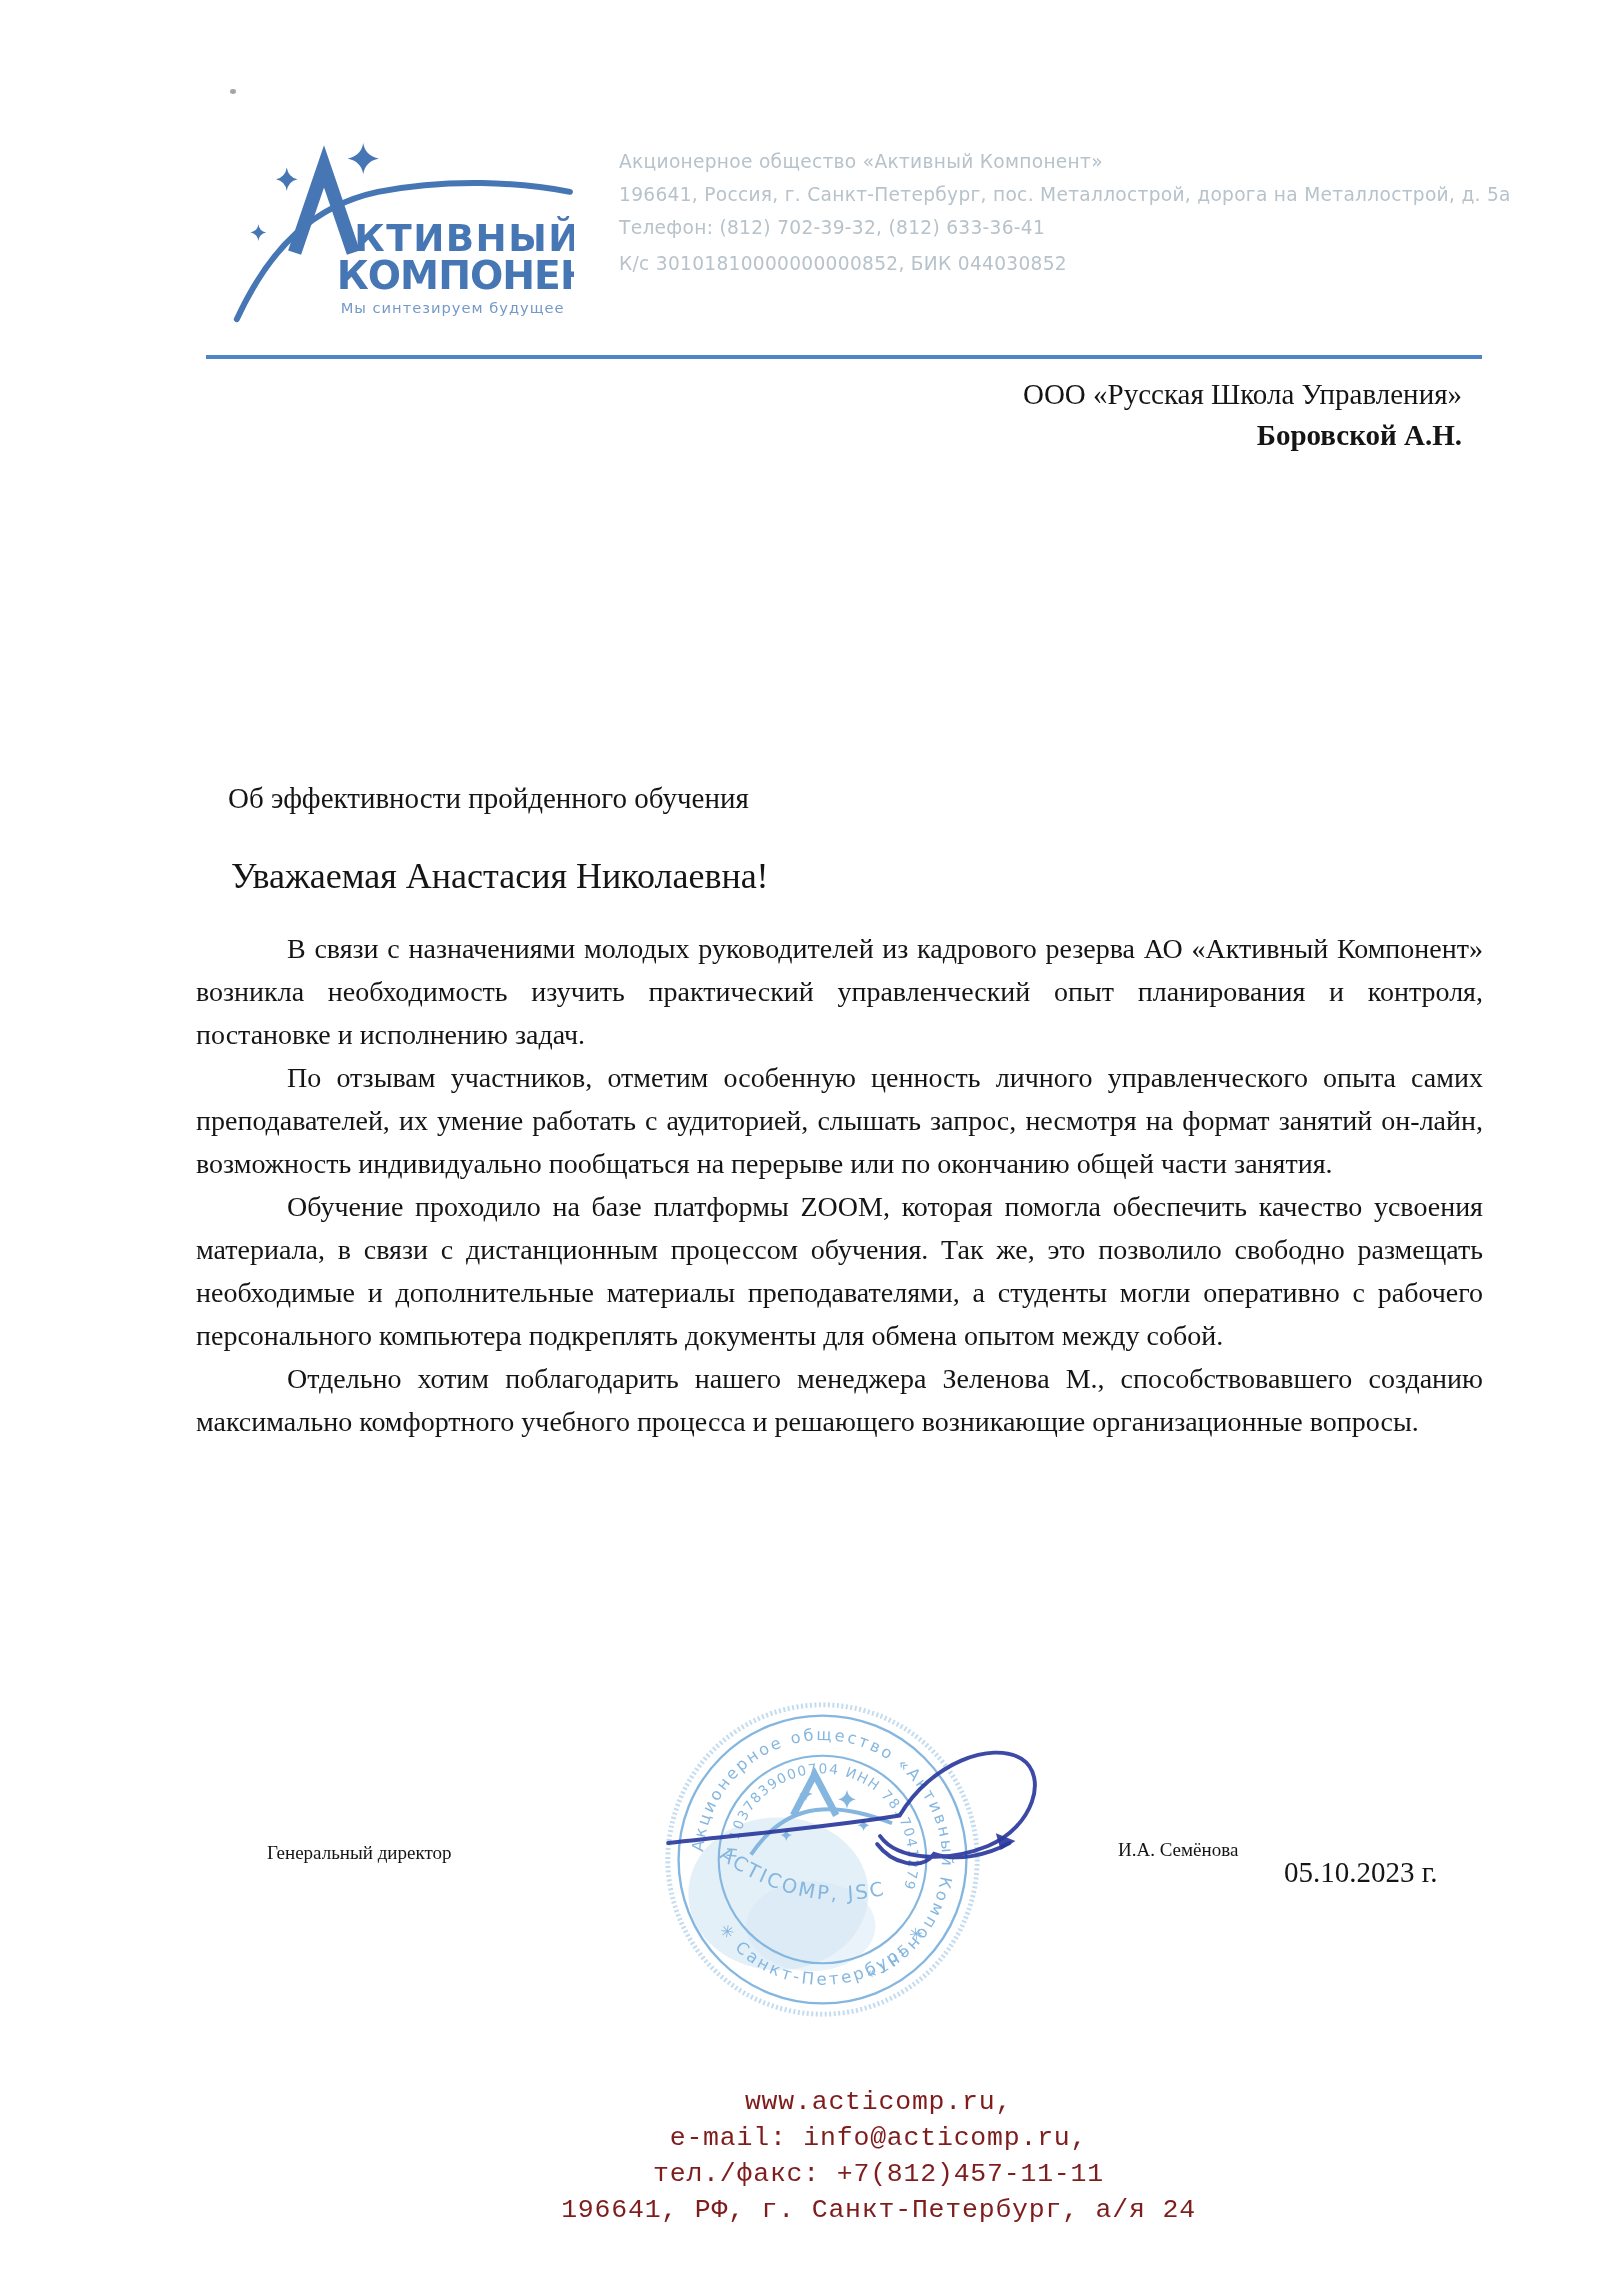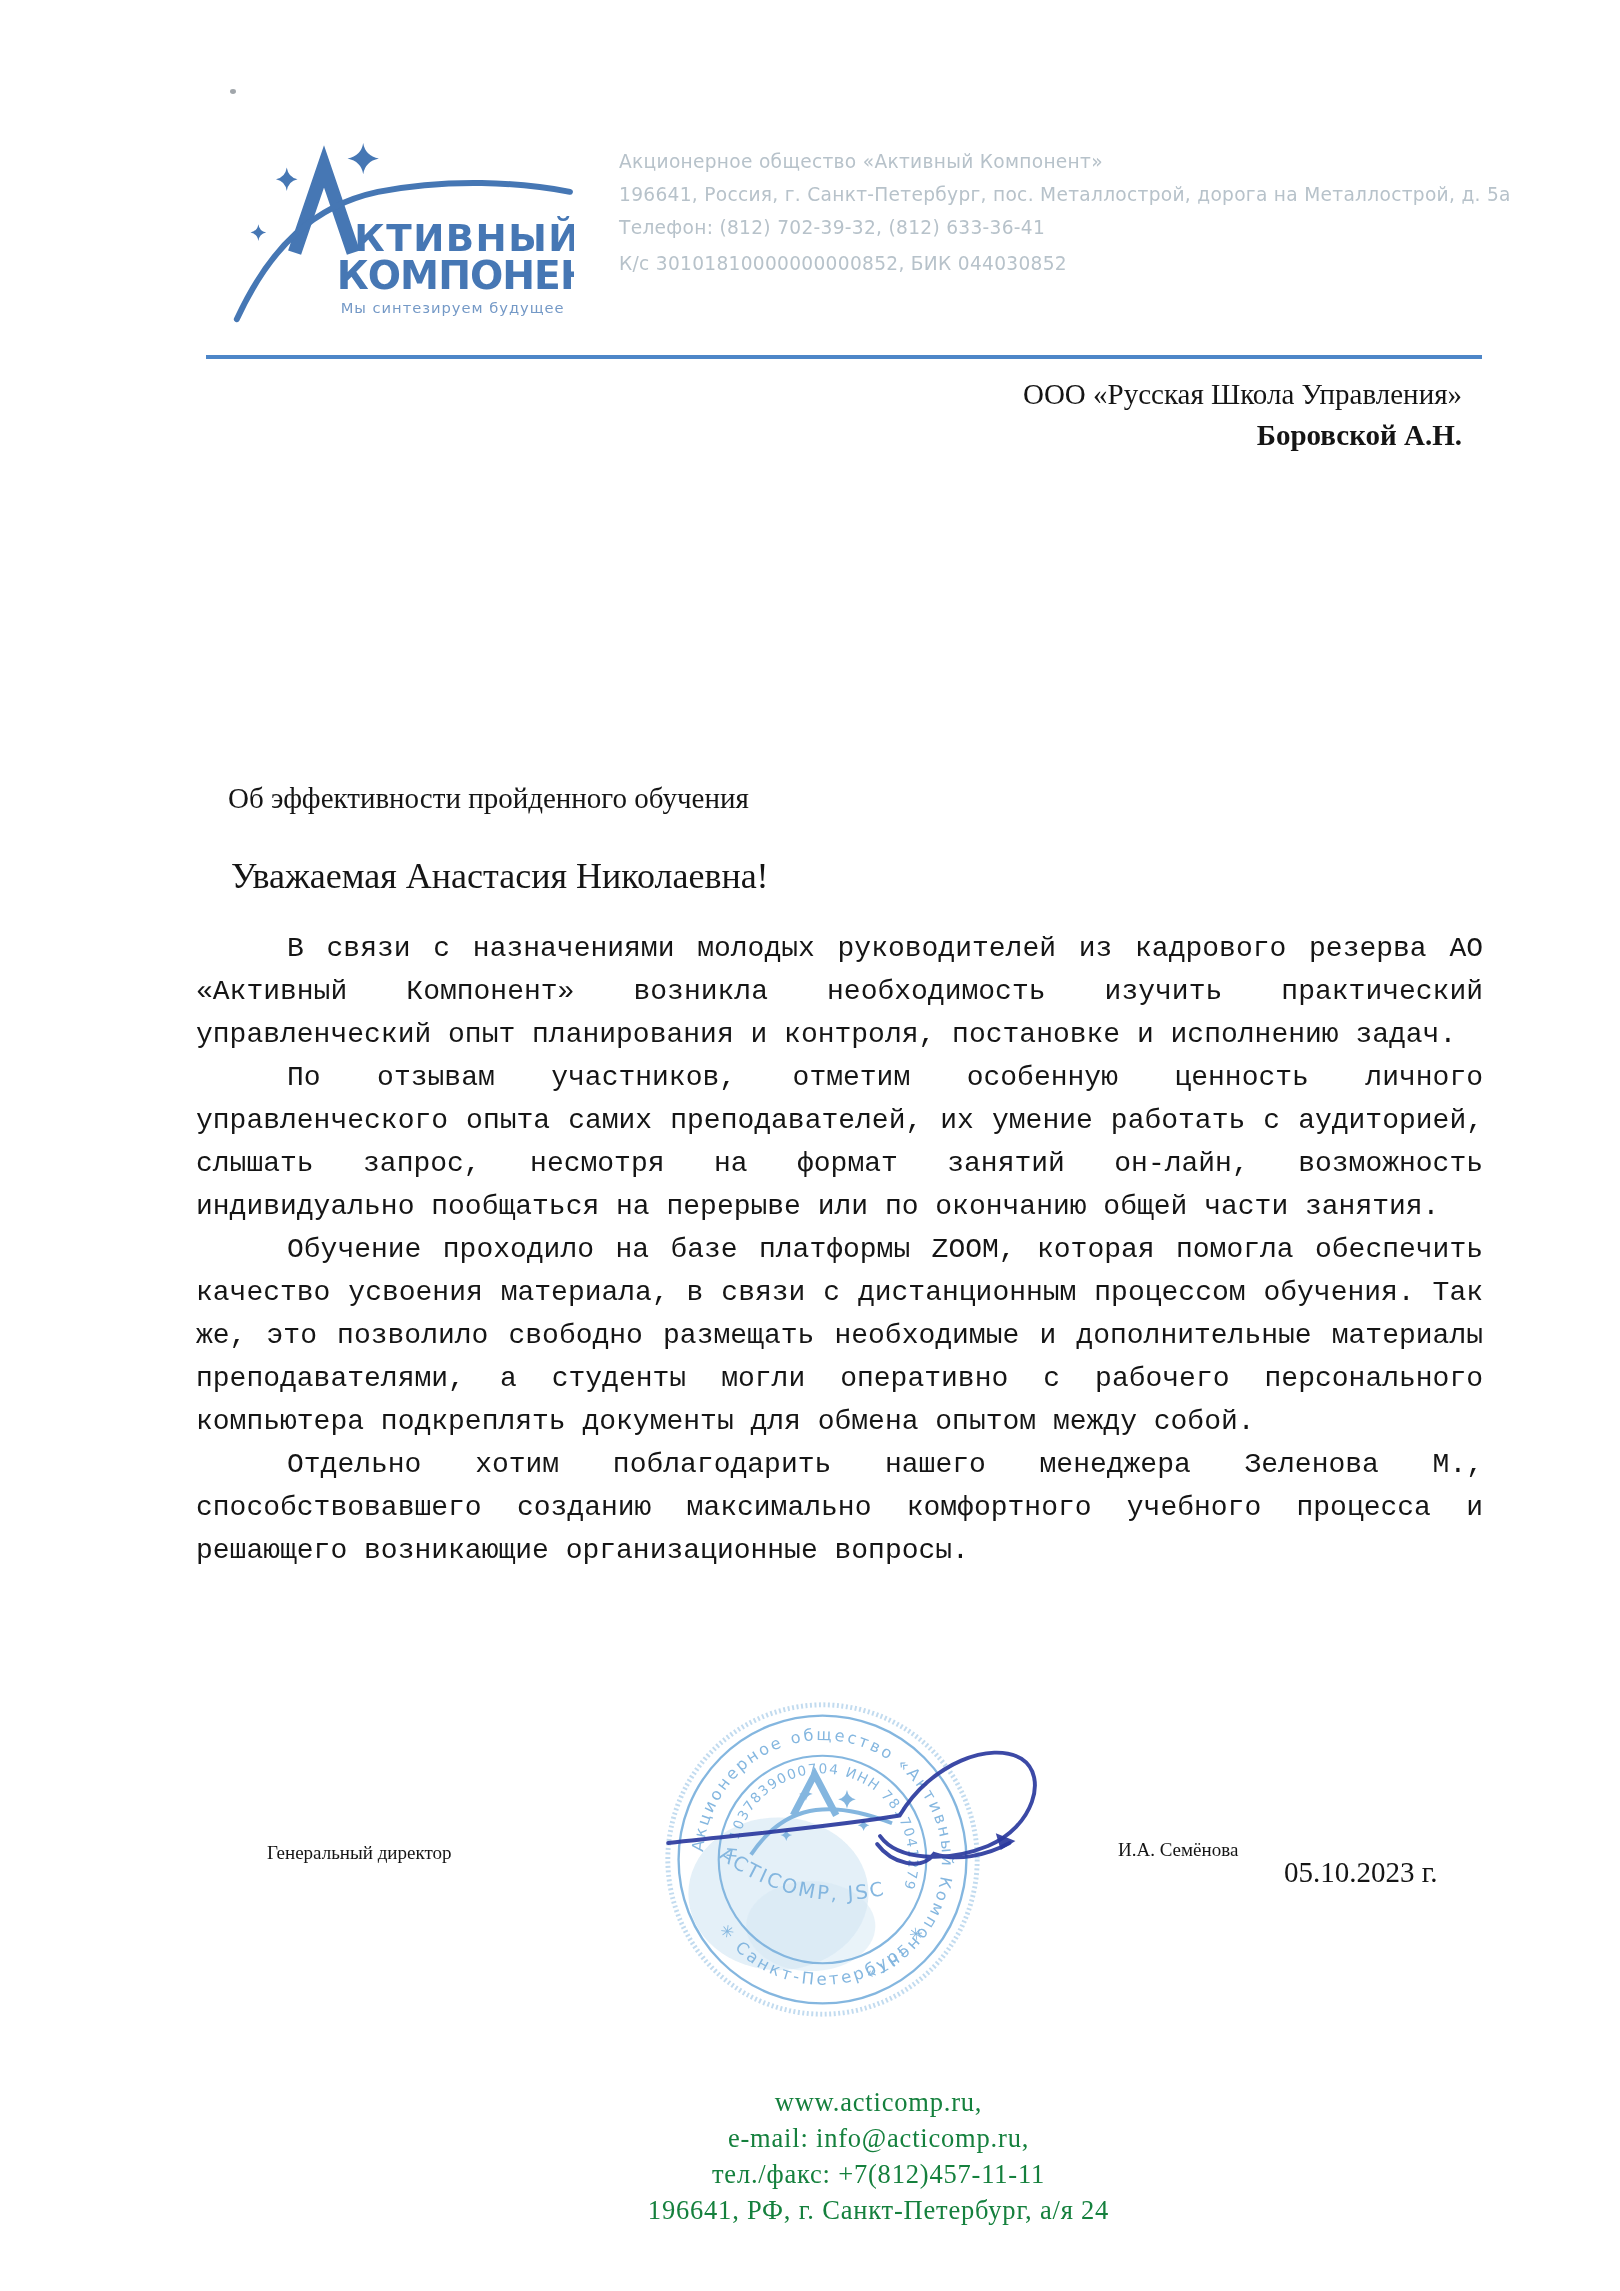--- a/index.html
+++ b/index.html
@@ -12,29 +12,29 @@
   .speck{width:5.9px;height:4.9px;border-radius:50%;background:#8a9096;opacity:.8;}
   .info{font-family:"DejaVu Sans",sans-serif;font-size:18.6px;line-height:33px;
         color:#b7c2ca;letter-spacing:0.3px;white-space:nowrap;}
   .rule{background:#4d86c8;}
   
   .recipient{width:678px;text-align:right;font-size:29px;line-height:41px;}
   .recipient .b{font-weight:bold;}
   
   .subject{font-size:29px;}
   .greeting{width:1287px;font-size:36px;transform:translateX(35px);}
-  .bodytext{width:1287px;font-size:28px;line-height:43px;text-align:justify;font-family:Liberation Mono, monospace;}
+  .bodytext{width:1287px;font-size:28px;line-height:43px;text-align:justify;}
   .bodytext p{margin:0;text-indent:91px;}
   
   .sig-title,.sig-name{font-size:19px;font-weight:normal;white-space:nowrap;margin-top:36px;}
   .sig-date{font-size:29px;white-space:nowrap;}
   
   .footer{width:1287px;left:196px;text-align:center;transform:translateX(39px);
-          font-family:Liberation Serif, serif;font-size:26.5px;line-height:36px;
-          color:#15803d;letter-spacing:0.8px;}
+          font-family:Liberation Mono, monospace;font-size:26.5px;line-height:36px;
+          color:#7f1d1d;letter-spacing:0.8px;}
   svg{display:block;}
 </style>
 </head>
 <body>
 
 <div class="abs speck" style="left:230px;top:89px;"></div>
 
 <div class="abs" style="left:221px;top:137px;width:353px;height:196px;">
   <svg width="353" height="196" viewBox="0 0 360 200">
     <g fill="#4677b4" stroke="none">

